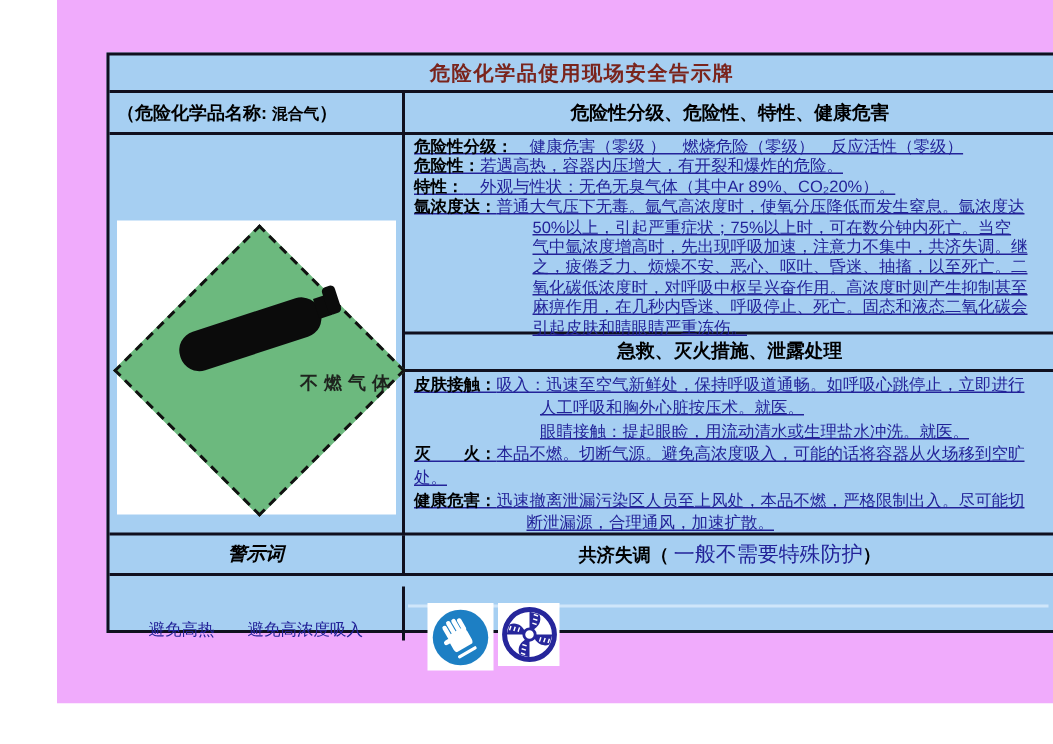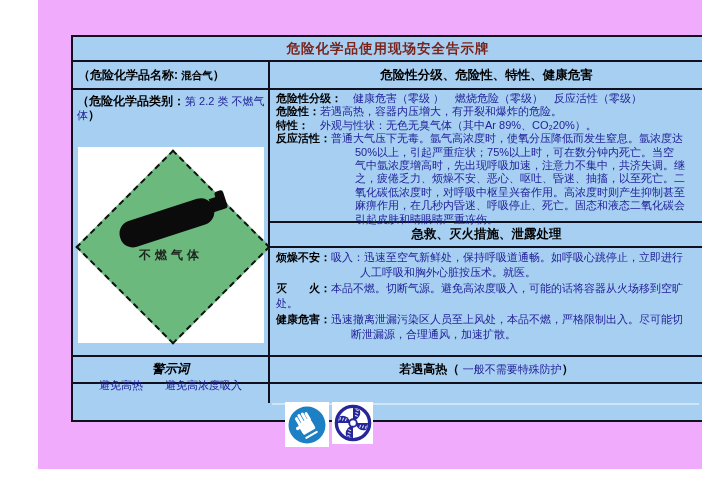--- a/index.html
+++ b/index.html
@@ -20,56 +20,56 @@
 
   .c-title      {left:0;top:0;width:630px;height:25px;}
   .c-name       {left:0;top:25px;width:197px;height:28px;}
   .c-hazhead    {left:197px;top:25px;width:433px;height:28px;}
   .c-leftbig    {left:0;top:53px;width:197px;height:267px;}
   .c-hazard     {left:197px;top:53px;width:433px;height:133px;}
   .c-aidhead    {left:197px;top:186px;width:433px;height:25px;text-align:center;}
   .c-aid        {left:197px;top:211px;width:433px;height:109px;}
   .c-warnword   {left:0;top:320px;width:197px;height:27px;}
   .c-protect    {left:197px;top:320px;width:433px;height:27px;}
-  .c-bottoml    {left:0;top:330px;width:197px;height:36px;}
+  .c-bottoml    {left:0;top:354px;width:197px;height:36px;align-items:flex-end;}
   .c-bottomr    {left:197px;top:347px;width:433px;height:36px;}
 
   .title-text{font-size:13.5px;font-weight:bold;color:#7a241c;letter-spacing:1px;}
   .hd{font-size:12.5px;font-weight:bold;color:#000;}
   .b{font-weight:bold;color:#000;}
   .navy{color:#232399;}
   .small{font-size:10.5px;}
 
   .name-line{padding-left:5px;font-size:12px;}
   .cat-line{padding:4px 2px 0 4px;font-size:12px;line-height:14px;}
   .cat-line .navy{font-size:11px;}
 
-  .textblock{padding:2px 18px 0 6px;font-size:11px;color:#232399;}
+  .textblock{padding:2px 18px 0 6px;font-size:11px;color:#232399;text-decoration:underline;}
   .tb-haz{line-height:13.4px;}
   .tb-aid{line-height:15.4px;}
   .para{padding-left:var(--hang,0px);text-indent:calc(-1 * var(--hang,0px));}
   .plain{padding-left:var(--ind,0px);}
   .para .b,.plain .b{font-size:11px;}
 
   .imgbox{
     position:absolute;left:5px;top:57px;width:186px;height:196px;background:#ffffff;
   }
   .diamond{
     position:absolute;left:26px;top:31px;width:134px;height:134px;
     background:#6cb97e;border:2px dashed #111;transform:rotate(45deg);
   }
   .cyl-overlay{position:absolute;left:0;top:0;width:186px;height:196px;}
   .diamond-label{
-    position:absolute;left:0;top:100px;width:186px;text-align:center;
+    position:absolute;left:0;top:100px;width:186px;text-align:right;
     font-size:12px;color:#1e241e;letter-spacing:4px;font-weight:bold;
   }
 
   .warnword-text{font-size:12.5px;font-weight:bold;color:#000;font-style:italic;}
   .protect-line{font-size:12px;}
-  .protect-line .navy{font-size:11px;}
+  .protect-line .navy{font-size:14px;}
   .bottoml-text{font-size:11px;color:#232399;}
 
   .faintline{position:absolute;left:2px;top:19px;width:427px;height:2px;background:#cfe6fa;}
 
   .picto{position:absolute;background:#ffffff;display:flex;align-items:center;justify-content:center;}
   .picto-gloves{left:247px;top:402px;width:44px;height:45px;}
   .picto-fan{left:294px;top:402px;width:41px;height:42px;}
 </style>
 </head>
 <body>
@@ -85,23 +85,20 @@
       <span class="hd">危险性分级、危险性、特性、健康危害</span>
     </div>
 
     <div class="cell c-name bb br">
       <div class="name-line" style="line-height:26px;">
         <span class="b">（危险化学品名称: </span><span class="b small">混合气</span><span class="b">）</span>
       </div>
     </div>
 
     <div class="cell c-leftbig bb br">
-      <div class="cat-line">
-        <span class="b">（危险化学品类别：</span><span class="navy">第 2.2 类  不燃气体</span><span class="b">）</span>
-      </div>
       <div class="imgbox">
         <div class="diamond"></div>
         <svg class="cyl-overlay" viewBox="0 0 186 196">
           <g transform="rotate(-18 90 76)">
             <rect x="40" y="62" width="98" height="27" rx="13" fill="#0b0b0b"></rect>
             <rect x="136" y="66" width="9" height="14" fill="#0b0b0b"></rect>
             <rect x="143" y="61" width="9" height="19" rx="3" fill="#0b0b0b"></rect>
           </g>
         </svg>
         <div class="diamond-label">不燃气体</div>
@@ -112,47 +109,50 @@
       <div class="para">
         <span class="b">危险性分级：</span><span class="navy">　健康危害（零级 ）　燃烧危险（零级）　反应活性（零级）</span>
       </div>
       <div class="para">
         <span class="b">危险性：</span><span class="navy">若遇高热，容器内压增大，有开裂和爆炸的危险。</span>
       </div>
       <div class="para">
         <span class="b">特性：</span><span class="navy">　外观与性状：无色无臭气体（其中Ar 89%、CO₂20%）。</span>
       </div>
       <div class="para" style="--hang:79px;">
-        <span class="b">反应活性：</span><span class="navy">普通大气压下无毒。氩气高浓度时，使氧分压降低而发生窒息。氩浓度达 50%以上，引起严重症状；75%以上时，可在数分钟内死亡。当空气中氩浓度增高时，先出现呼吸加速，注意力不集中，共济失调。继之，疲倦乏力、烦燥不安、恶心、呕吐、昏迷、抽搐，以至死亡。二氧化碳低浓度时，对呼吸中枢呈兴奋作用。高浓度时则产生抑制甚至麻痹作用，在几秒内昏迷、呼吸停止、死亡。固态和液态二氧化碳会引起皮肤和睛眼睛严重冻伤。</span>
+        <span class="b">氩浓度达：</span><span class="navy">普通大气压下无毒。氩气高浓度时，使氧分压降低而发生窒息。氩浓度达 50%以上，引起严重症状；75%以上时，可在数分钟内死亡。当空气中氩浓度增高时，先出现呼吸加速，注意力不集中，共济失调。继之，疲倦乏力、烦燥不安、恶心、呕吐、昏迷、抽搐，以至死亡。二氧化碳低浓度时，对呼吸中枢呈兴奋作用。高浓度时则产生抑制甚至麻痹作用，在几秒内昏迷、呼吸停止、死亡。固态和液态二氧化碳会引起皮肤和睛眼睛严重冻伤。</span>
       </div>
     </div>
 
     <div class="cell c-aidhead bb center">
       <span class="hd">急救、灭火措施、泄露处理</span>
     </div>
 
     <div class="cell c-aid bb textblock tb-aid">
       <div class="para" style="--hang:84px;">
-        <span class="b">烦燥不安：</span><span class="navy">吸入：迅速至空气新鲜处，保持呼吸道通畅。如呼吸心跳停止，立即进行人工呼吸和胸外心脏按压术。就医。</span>
+        <span class="b">皮肤接触：</span><span class="navy">吸入：迅速至空气新鲜处，保持呼吸道通畅。如呼吸心跳停止，立即进行人工呼吸和胸外心脏按压术。就医。</span>
+      </div>
+      <div class="plain" style="--ind:84px;">
+        <span class="navy">眼睛接触：提起眼睑，用流动清水或生理盐水冲洗。就医。</span>
       </div>
       <div class="para">
         <span class="b">灭　　火：</span><span class="navy">本品不燃。切断气源。避免高浓度吸入，可能的话将容器从火场移到空旷处。</span>
       </div>
       <div class="para" style="--hang:75px;">
         <span class="b">健康危害：</span><span class="navy">迅速撤离泄漏污染区人员至上风处，本品不燃，严格限制出入。尽可能切断泄漏源，合理通风，加速扩散。</span>
       </div>
     </div>
 
     <div class="cell c-warnword bb br center">
       <span class="warnword-text">警示词</span>
     </div>
 
     <div class="cell c-protect bb center">
       <span class="protect-line">
-        <span class="b">若遇高热</span><span class="b">（ </span><span class="navy">一般不需要特殊防护</span><span class="b">）</span>
+        <span class="b">共济失调</span><span class="b">（ </span><span class="navy">一般不需要特殊防护</span><span class="b">）</span>
       </span>
     </div>
 
     <div class="cell c-bottoml br center">
       <span class="bottoml-text">避免高热　　避免高浓度吸入</span>
     </div>
 
     <div class="cell c-bottomr">
       <div class="faintline"></div>
     </div>

